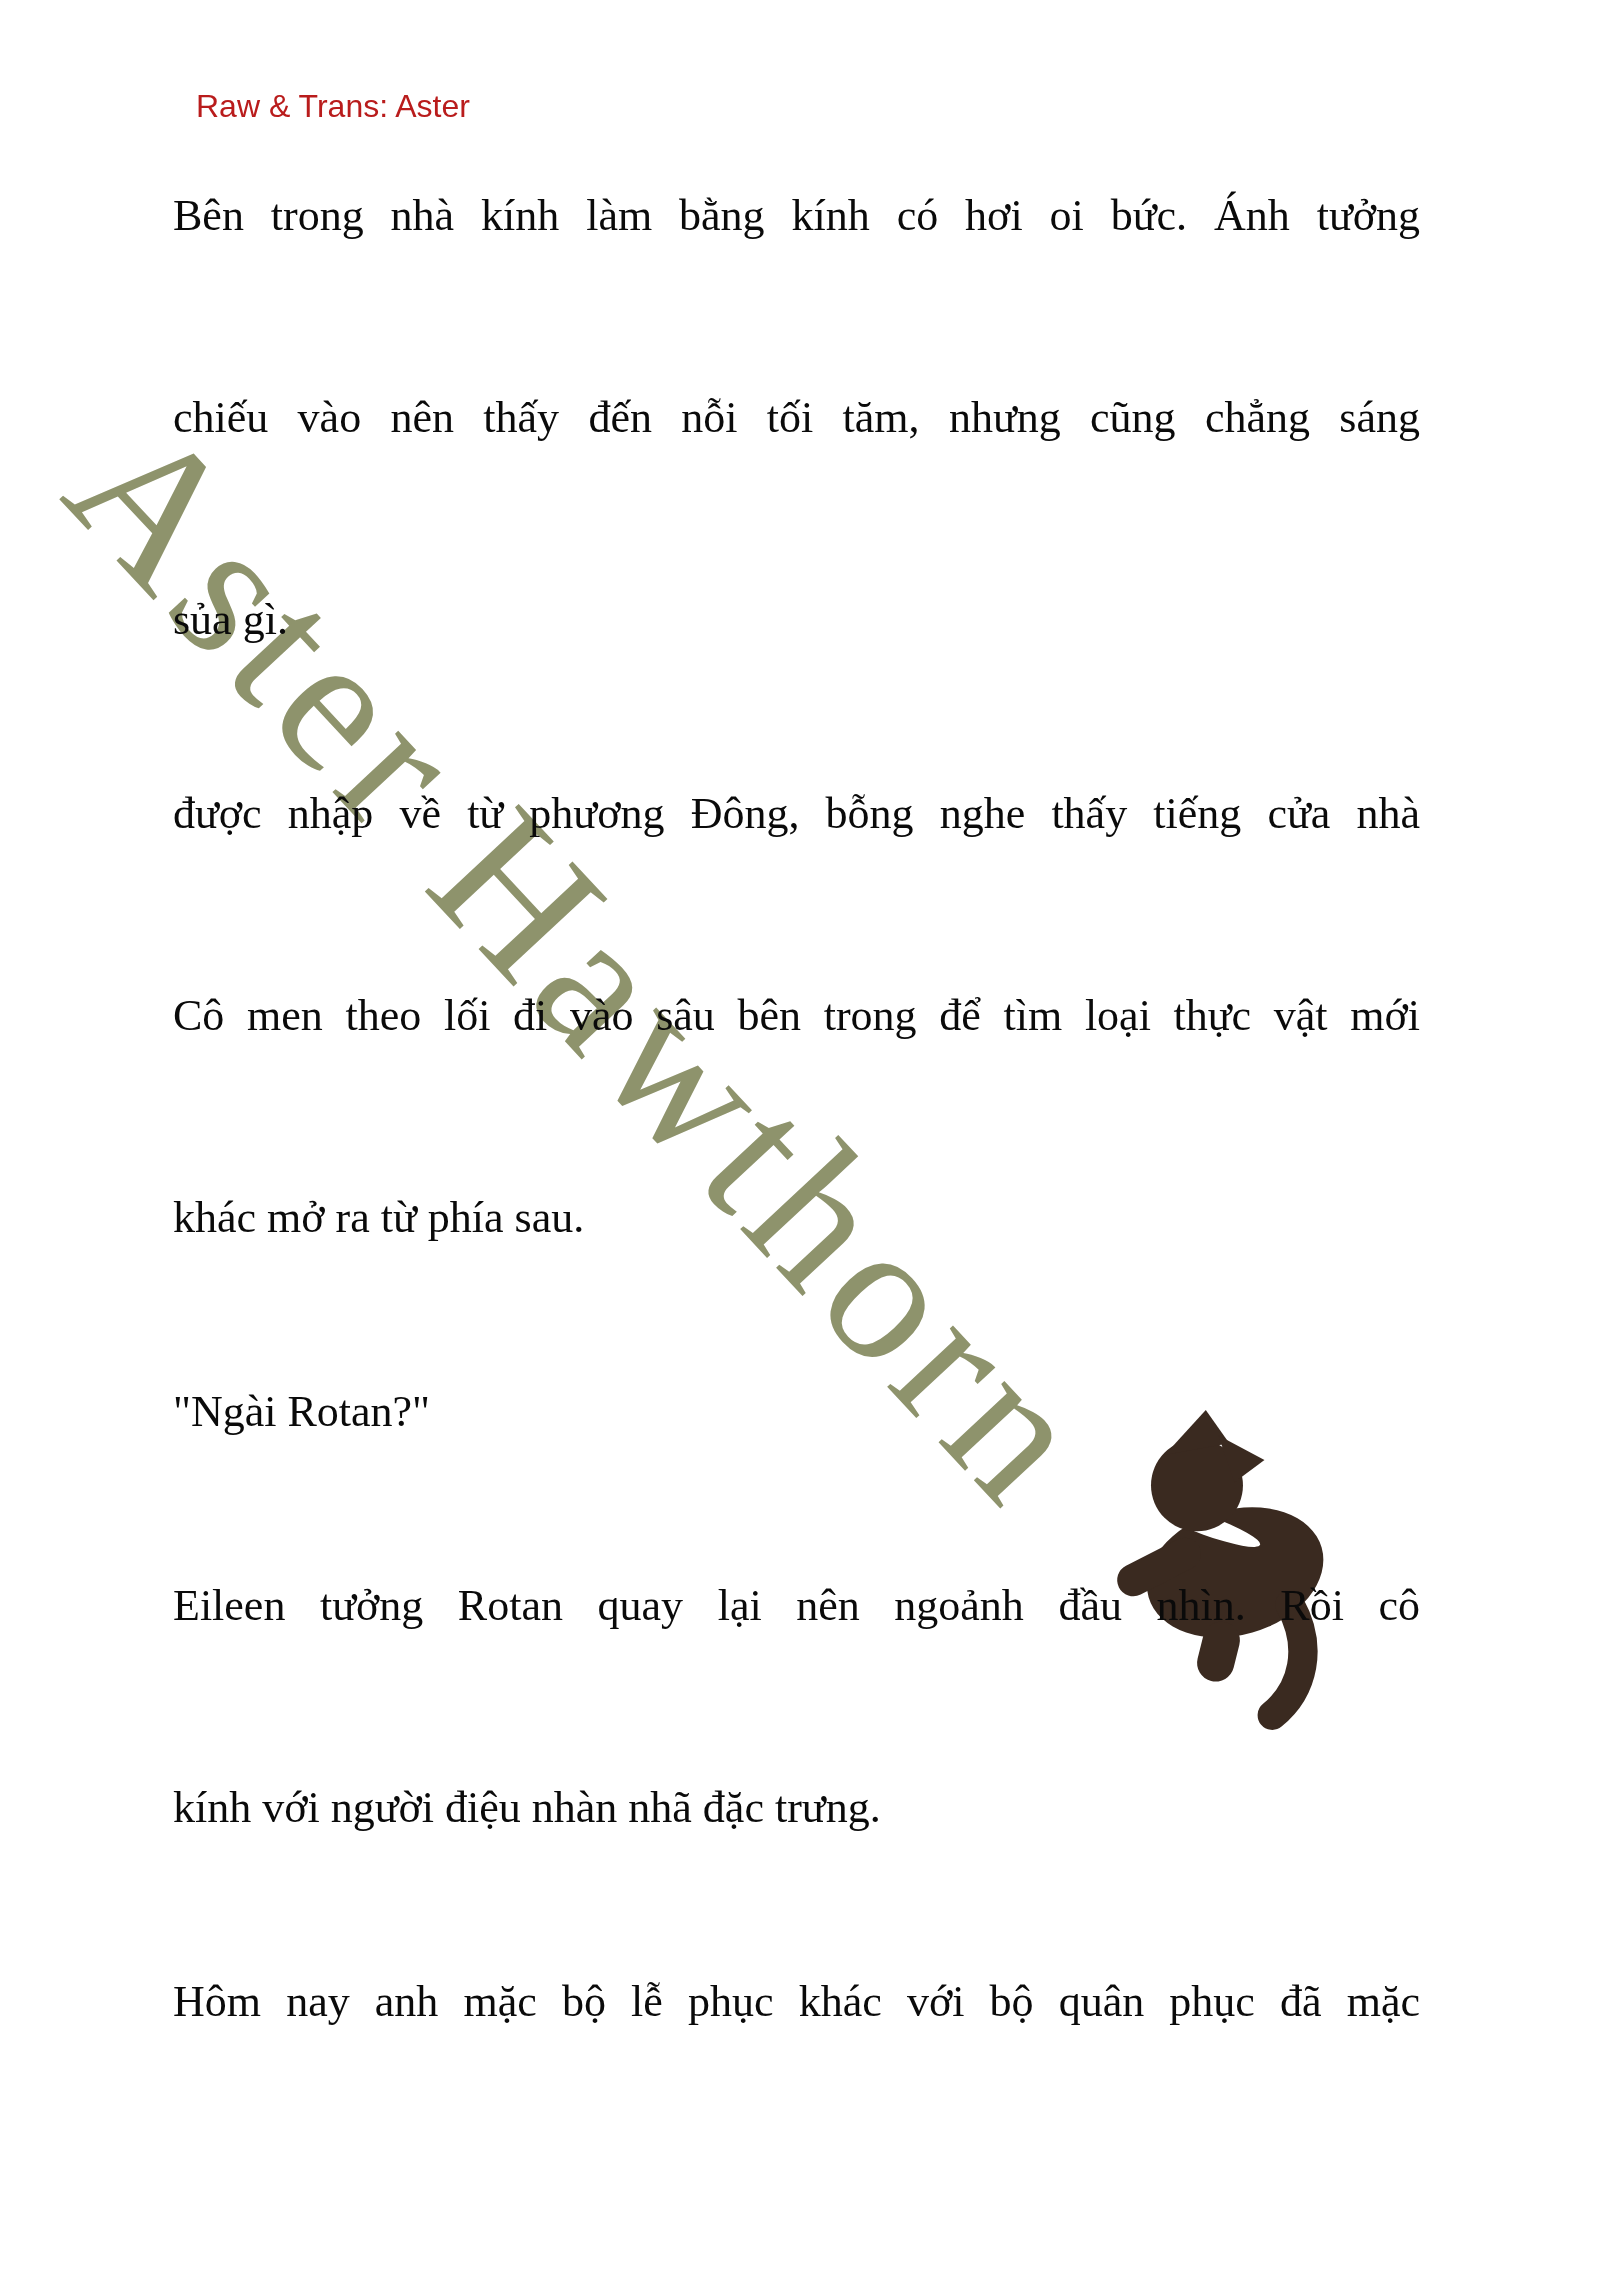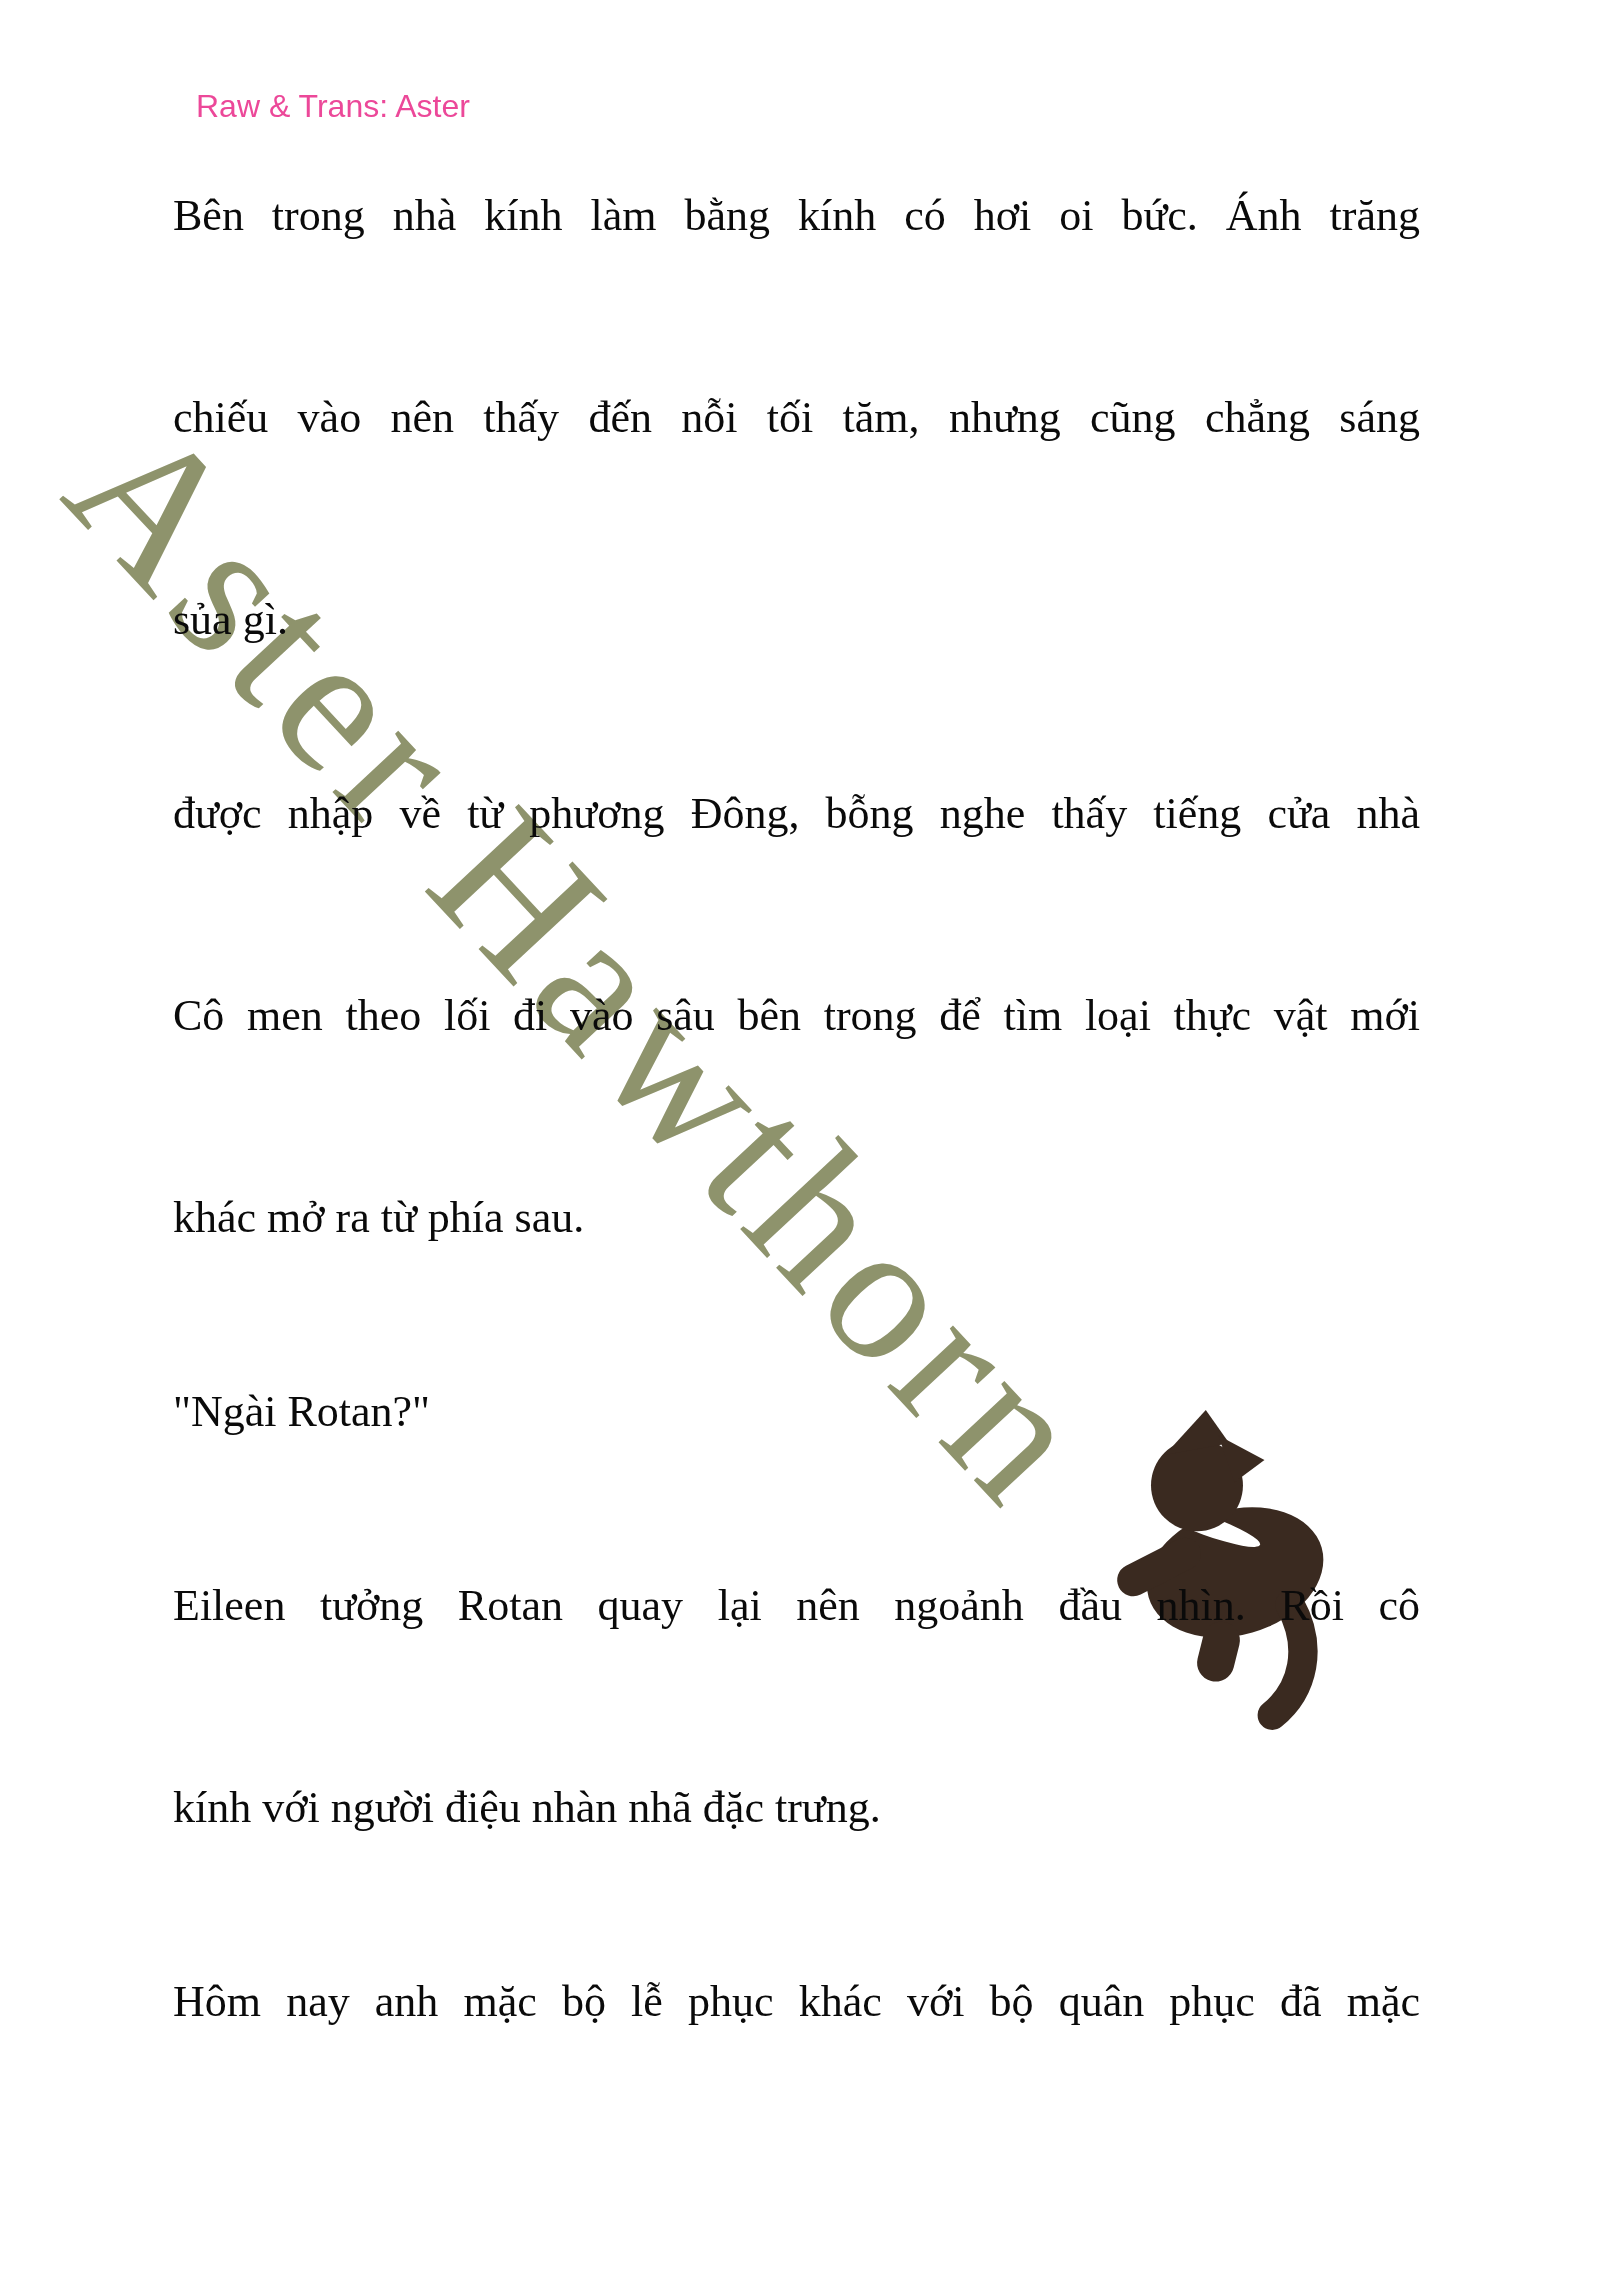--- a/index.html
+++ b/index.html
@@ -6,21 +6,21 @@
   #page{
     position:relative;
     width:1621px;height:2293px;
     background:#ffffff;
     overflow:hidden;
     font-family:"Liberation Serif","DejaVu Serif",serif;
   }
   .header{
     position:absolute;left:196px;top:88px;
     font-family:"Liberation Sans","DejaVu Sans",sans-serif;
-    font-size:32px;color:#ec4899;z-index:2;
+    font-size:32px;color:#b91c1c;z-index:2;
     white-space:nowrap;
   }
   .watermark{
     position:absolute;left:178px;top:386px;
     font-family:"Liberation Serif","DejaVu Serif",serif;
     font-size:196px;line-height:1;letter-spacing:9.8px;
     color:#8a8f67;opacity:0.96;
     transform:rotate(47deg);transform-origin:0 0;
     white-space:nowrap;z-index:1;
     pointer-events:none;
@@ -63,21 +63,21 @@
 
       <circle cx="93" cy="83" r="47"></circle>
 
       <path d="M60,52 L102,6 L126,40 Z"></path>
       <path d="M115,32 L162,57 L131,80 Z"></path>
     </g>
   </svg>
 
   <div class="text-body" style="color: rgb(10, 10, 10);">
       <div class="para">
-        <div class="line full">Bên trong nhà kính làm bằng kính có hơi oi bức. Ánh trăng</div>
+        <div class="line full">Bên trong nhà kính làm bằng kính có hơi oi bức. Ánh tưởng</div>
         <div class="line full">chiếu vào nên thấy đến nỗi tối tăm, nhưng cũng chẳng sáng</div>
         <div class="line">sủa gì.</div>
       </div>
       <div class="para">
         <div class="line full">được nhập về từ phương Đông, bỗng nghe thấy tiếng cửa nhà</div>
         <div class="line full">Cô men theo lối đi vào sâu bên trong để tìm loại thực vật mới</div>
         <div class="line">khác mở ra từ phía sau.</div>
       </div>
       <div class="para">
         <div class="line">"Ngài Rotan?"</div>

